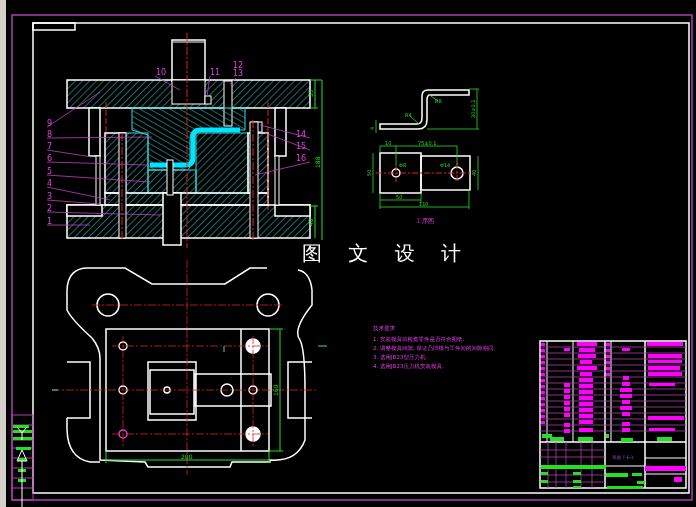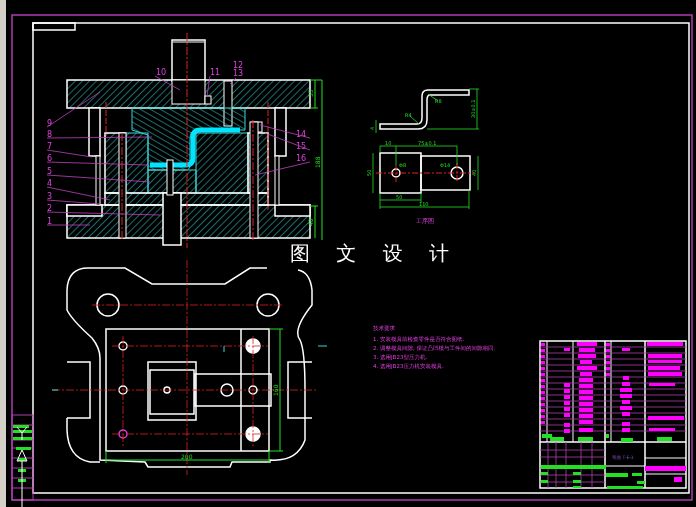--- a/index.html
+++ b/index.html
@@ -1,20 +1,20 @@
 <!DOCTYPE html>
 <html><head>
 <meta charset="utf-8">
 <style>
   html, body { margin:0; padding:0; background:#000; }
   body { width:696px; height:507px; position:relative; overflow:hidden; font-family:"DejaVu Sans", sans-serif; }
   #left-strip { position:absolute; left:0; top:0; width:6px; height:507px; background:#d4d0c8; }
   #canvas { position:absolute; left:0; top:0; width:696px; height:507px; }
   svg text { font-family:"DejaVu Sans", sans-serif; }
-  .watermark { position:absolute; left:288px; top:240px; color:#fff; font-family:"DejaVu Serif", serif; font-size:20px; letter-spacing:10px; background:#000; padding:0 2px; }
+  .watermark { position:absolute; left:300px; top:240px; color:#fff; font-family:"DejaVu Serif", serif; font-size:20px; letter-spacing:10px; background:#000; padding:0 2px; }
 </style>
 </head>
 <body>
 
 <div id="left-strip"></div>
 
 <svg id="canvas" viewBox="0 0 696 507" xmlns="http://www.w3.org/2000/svg">
   <defs>
     <pattern id="hatch" patternUnits="userSpaceOnUse" width="5" height="5" patternTransform="rotate(45)">
       <line x1="0" y1="0" x2="0" y2="5" stroke="#39d6d6" stroke-width="1"></line>

